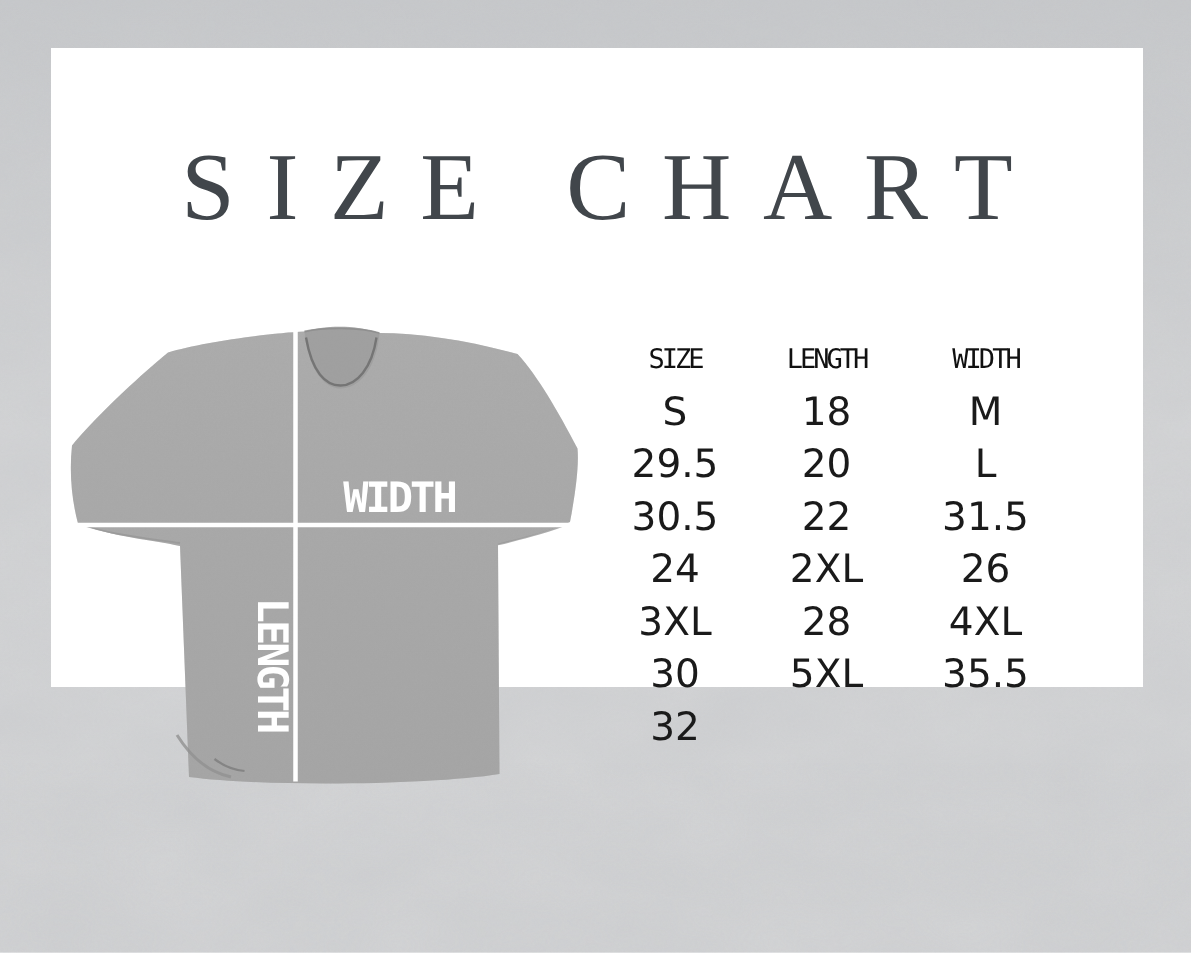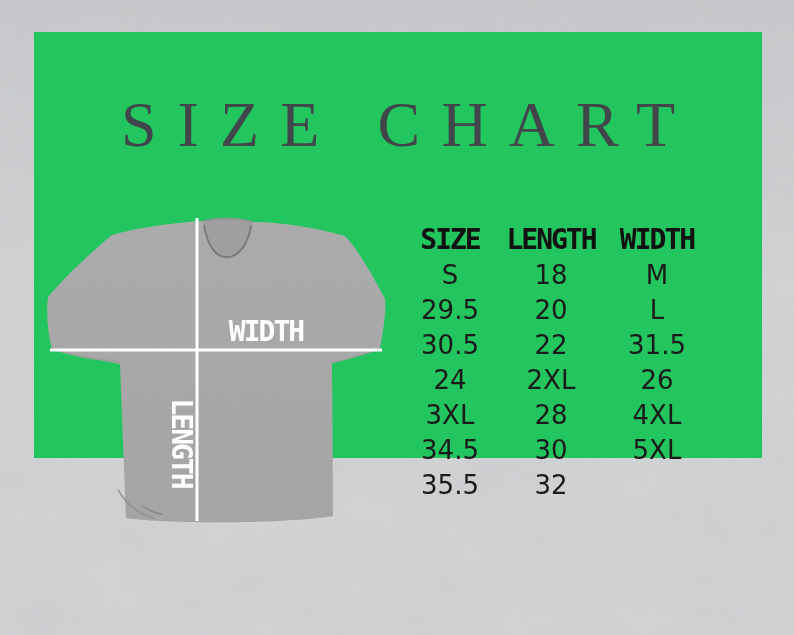--- a/index.html
+++ b/index.html
@@ -9,21 +9,21 @@
     overflow: hidden;
     font-family: "DejaVu Sans", sans-serif;
     background: #d2d3d5;
   }
   .bg-svg { position: absolute; left: 0; top: 0; }
 
   .panel {
     position: absolute;
     left: 34px; top: 32px;
     width: 728px; height: 426px;
-    background: #22c55e;
+    background: #ffffff;
   }
 
   .title {
     position: absolute;
     left: 0; top: 54px;
     width: 728px; height: 78px;
     display: flex;
     align-items: center;
     justify-content: center;
     font-family: "Liberation Serif", "DejaVu Serif", serif;
@@ -51,22 +51,22 @@
     display: grid;
     grid-template-columns: 92px 110px 102px;
     color: #161616;
   }
   .size-table-header { top: 178px; grid-auto-rows: 38px; }
   .size-table-body   { top: 225px; grid-auto-rows: 35px; }
 
   .th {
     display: flex; align-items: center; justify-content: center;
     font-family: "DejaVu Sans Mono", "Liberation Mono", monospace;
-    font-weight: bold;
-    font-size: 28px;
+    font-weight: normal;
+    font-size: 18px;
     letter-spacing: -2px;
     color: #111111;
     margin-top: 20px;
   }
   .td {
     display: flex; align-items: center; justify-content: center;
     font-family: "DejaVu Sans", "Liberation Sans", sans-serif;
     font-size: 26px;
     color: #1a1a1a;
   }
@@ -194,21 +194,20 @@
     <div class="td">31.5</div>
     <div class="td">24</div>
 
     <div class="td">2XL</div>
     <div class="td">26</div>
 
     <div class="td">3XL</div>
     <div class="td">28</div>
 
     <div class="td">4XL</div>
-    <div class="td">34.5</div>
     <div class="td">30</div>
 
     <div class="td">5XL</div>
     <div class="td">35.5</div>
     <div class="td">32</div>
   </div>
 
 </div>
 
 </body></html>

